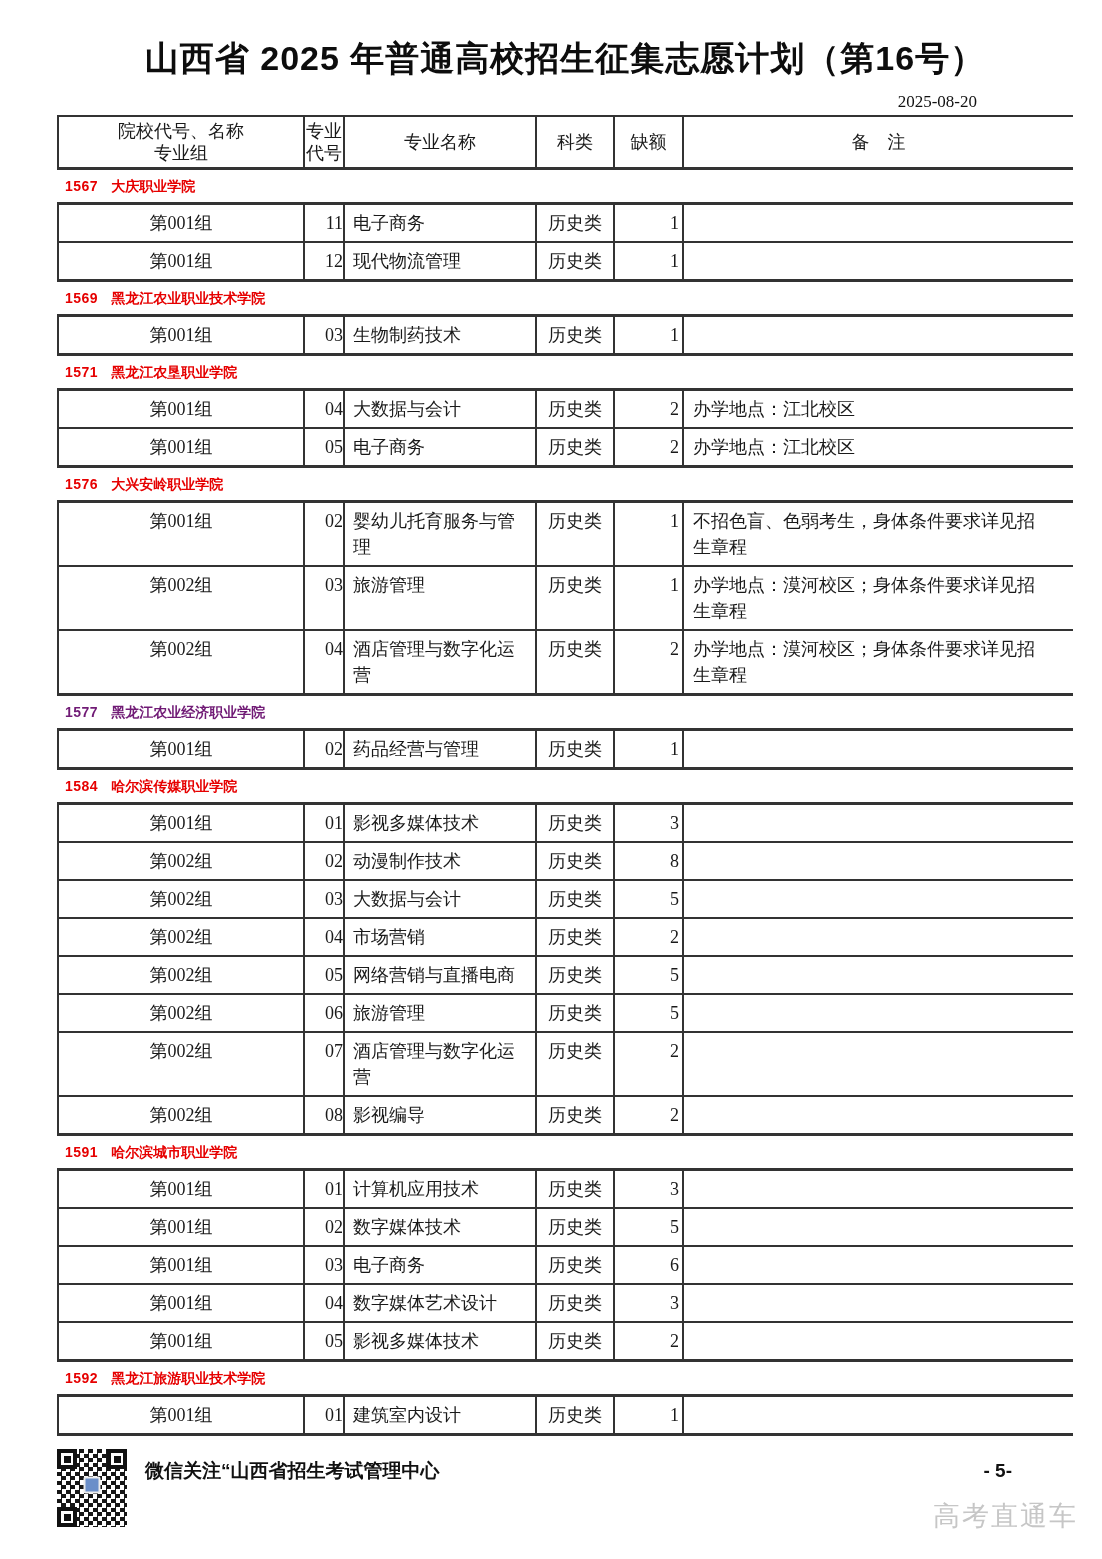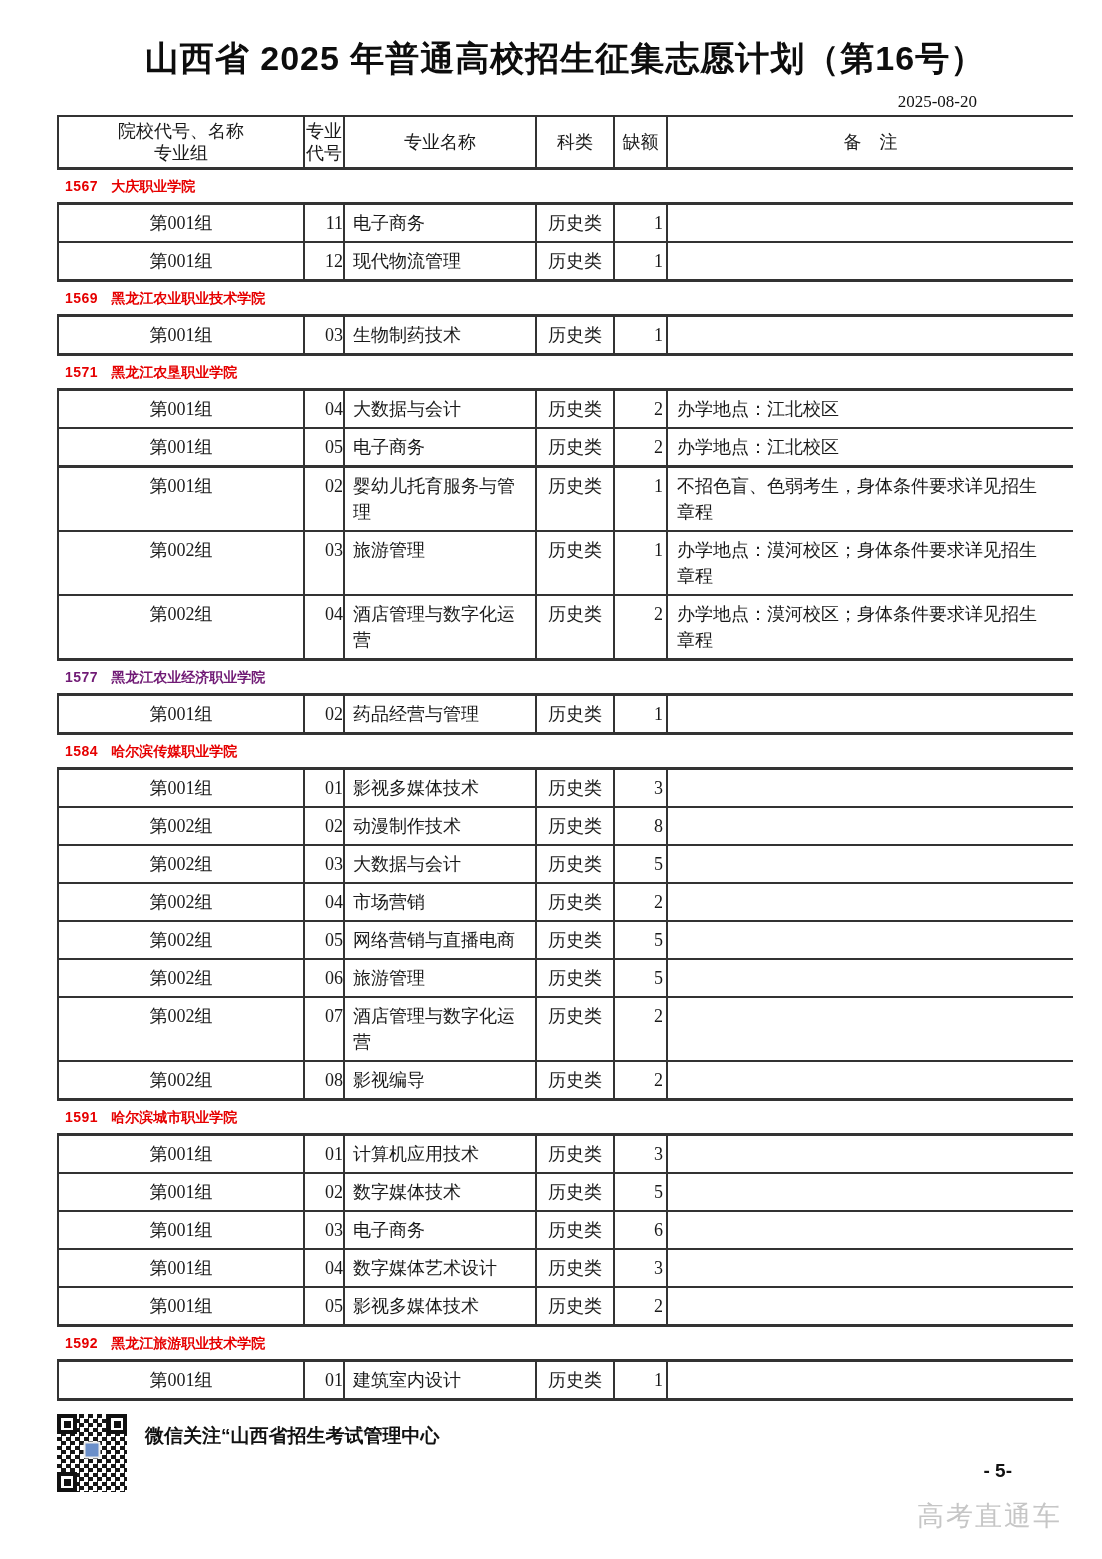--- a/index.html
+++ b/index.html
@@ -17,21 +17,21 @@
   .header-row, .data-row { display:flex; border-left:2px solid #333; }
   .header-row { height:50px; align-items:stretch; }
   .header-row .cell { display:flex; align-items:center; justify-content:center; text-align:center;
                       font-size:18px; line-height:22px; white-space:pre-line; }
 
   .cell { border-right:2px solid #333; }
   .c1 { width:246px; }
   .c2 { width:40px; }
   .c3 { width:192px; }
   .c4 { width:78px; }
-  .c5 { width:53px; }
+  .c5 { width:69px; }
   .c6 { flex:1; border-right:none !important; }
 
   .section-row { border-top:3px solid #333; padding:4px 8px 3px 8px; min-height:33px;
                  font-size:14px; font-weight:bold; color:#e60000; line-height:25px;
                  font-family:"Liberation Sans","DejaVu Sans",sans-serif; }
   .section-row .college-code { margin-right:13px; letter-spacing:0.5px; }
 
   .data-row { border-top:2px solid #333; min-height:37px; }
   .data-row.first-in-section { border-top-width:3px; }
   .data-row .cell { padding:5px 0; font-size:18px; line-height:26px; }
@@ -50,21 +50,21 @@
   .qr-finder::after { content:''; width:7px; height:7px; background:#111; }
   .qr-finder.tl { left:0; top:0; } .qr-finder.tr { right:0; top:0; } .qr-finder.bl { left:0; bottom:0; }
   .qr-logo { position:absolute; left:50%; top:46%; transform:translate(-50%,-50%);
              width:17px; height:17px; background:#6b8fc9; border:2px solid #ececec; border-radius:2px; }
   .footer-text { font-family:"Liberation Sans","DejaVu Sans",sans-serif; font-weight:600;
                  font-size:19px; line-height:31px; color:#111; padding-top:6px; }
   .wechat-id { font-family:"Liberation Sans","DejaVu Sans",sans-serif; font-weight:bold; }
 
   .page-num { position:absolute; top:1460px; right:90px; font-size:19px;
               font-family:"Liberation Sans","DejaVu Sans",sans-serif; font-weight:600; color:#111; }
-  .watermark { position:absolute; top:1498px; right:40px; font-size:27px; color:#c6c6c6;
+  .watermark { position:absolute; top:1498px; right:24px; font-size:27px; color:#c6c6c6;
                font-family:Liberation Mono, monospace; letter-spacing:2px; }
 </style>
 </head>
 <body>
 
 <div class="page">
   <div class="content">
     <div class="title">山西省 2025 年普通高校招生征集志愿计划（第16号）</div>
     <div class="date-line">2025-08-20</div>
 
@@ -130,20 +130,23 @@
 
   <div class="data-row">
     <div class="cell c1">第001组</div>
     <div class="cell c2">05</div>
     <div class="cell c3">电子商务</div>
     <div class="cell c4">历史类</div>
     <div class="cell c5">2</div>
     <div class="cell c6">办学地点：江北校区</div>
   </div>
 
+  <div class="section-row" style="color: rgb(230, 0, 0);">
+    <span class="college-code">1576</span><span class="college-name">大兴安岭职业学院</span>
+  </div>
 
   <div class="data-row first-in-section">
     <div class="cell c1">第001组</div>
     <div class="cell c2">02</div>
     <div class="cell c3">婴幼儿托育服务与管理</div>
     <div class="cell c4">历史类</div>
     <div class="cell c5">1</div>
     <div class="cell c6">不招色盲、色弱考生，身体条件要求详见招生章程</div>
   </div>
 

